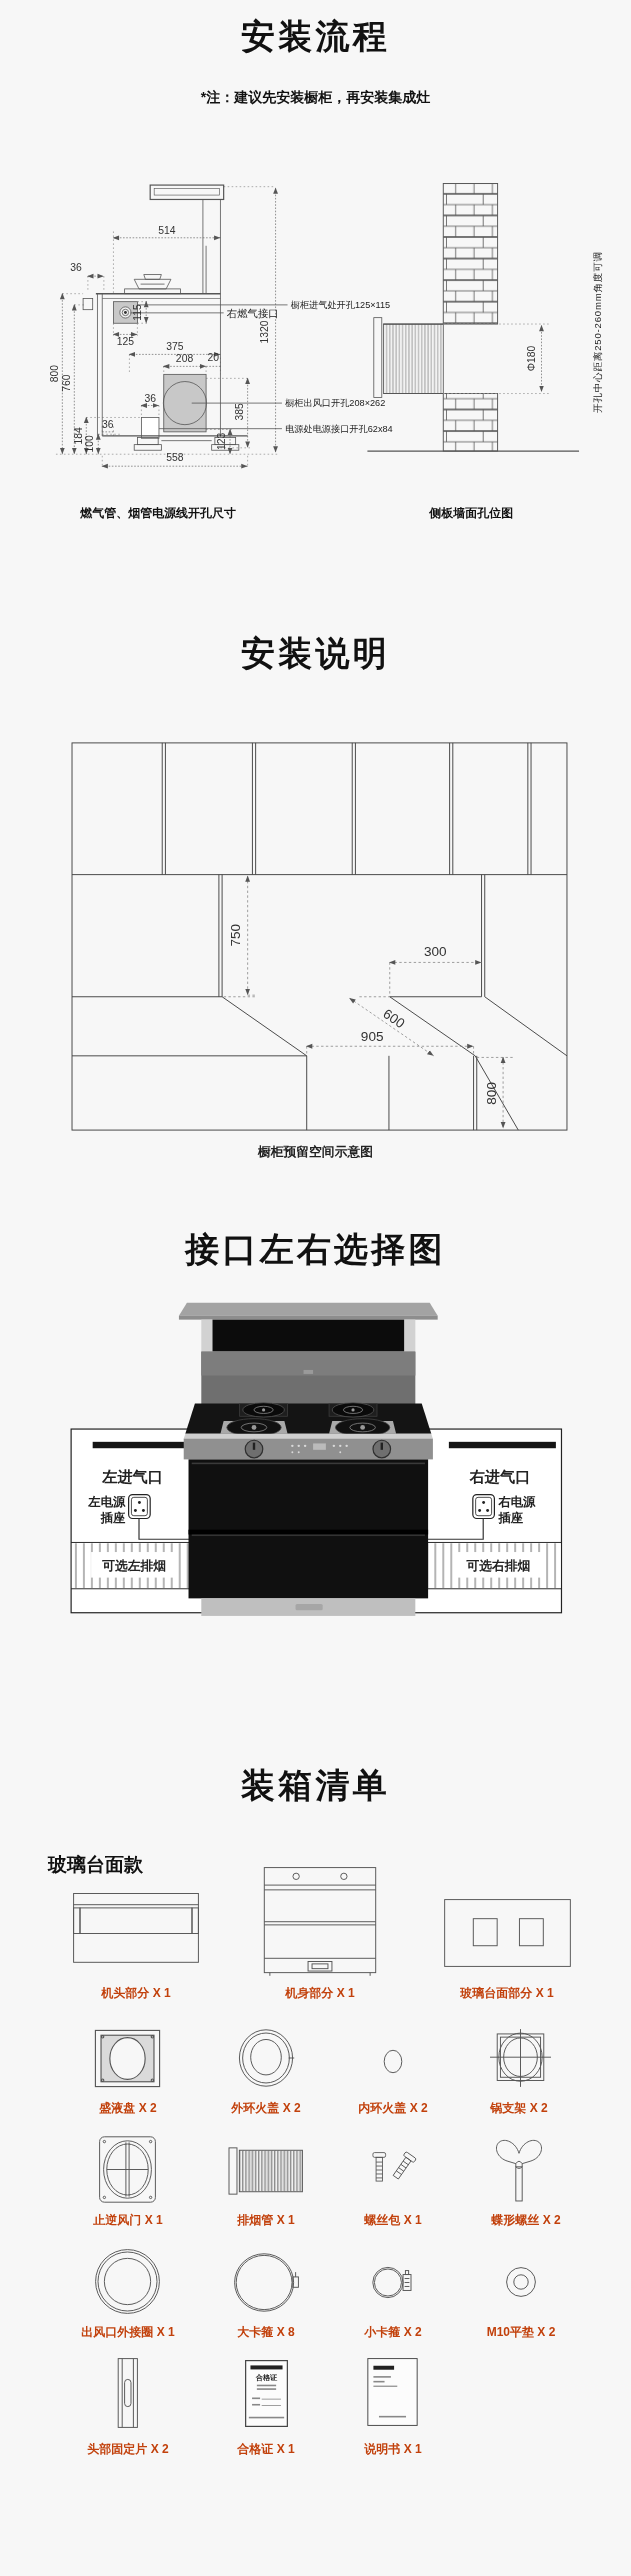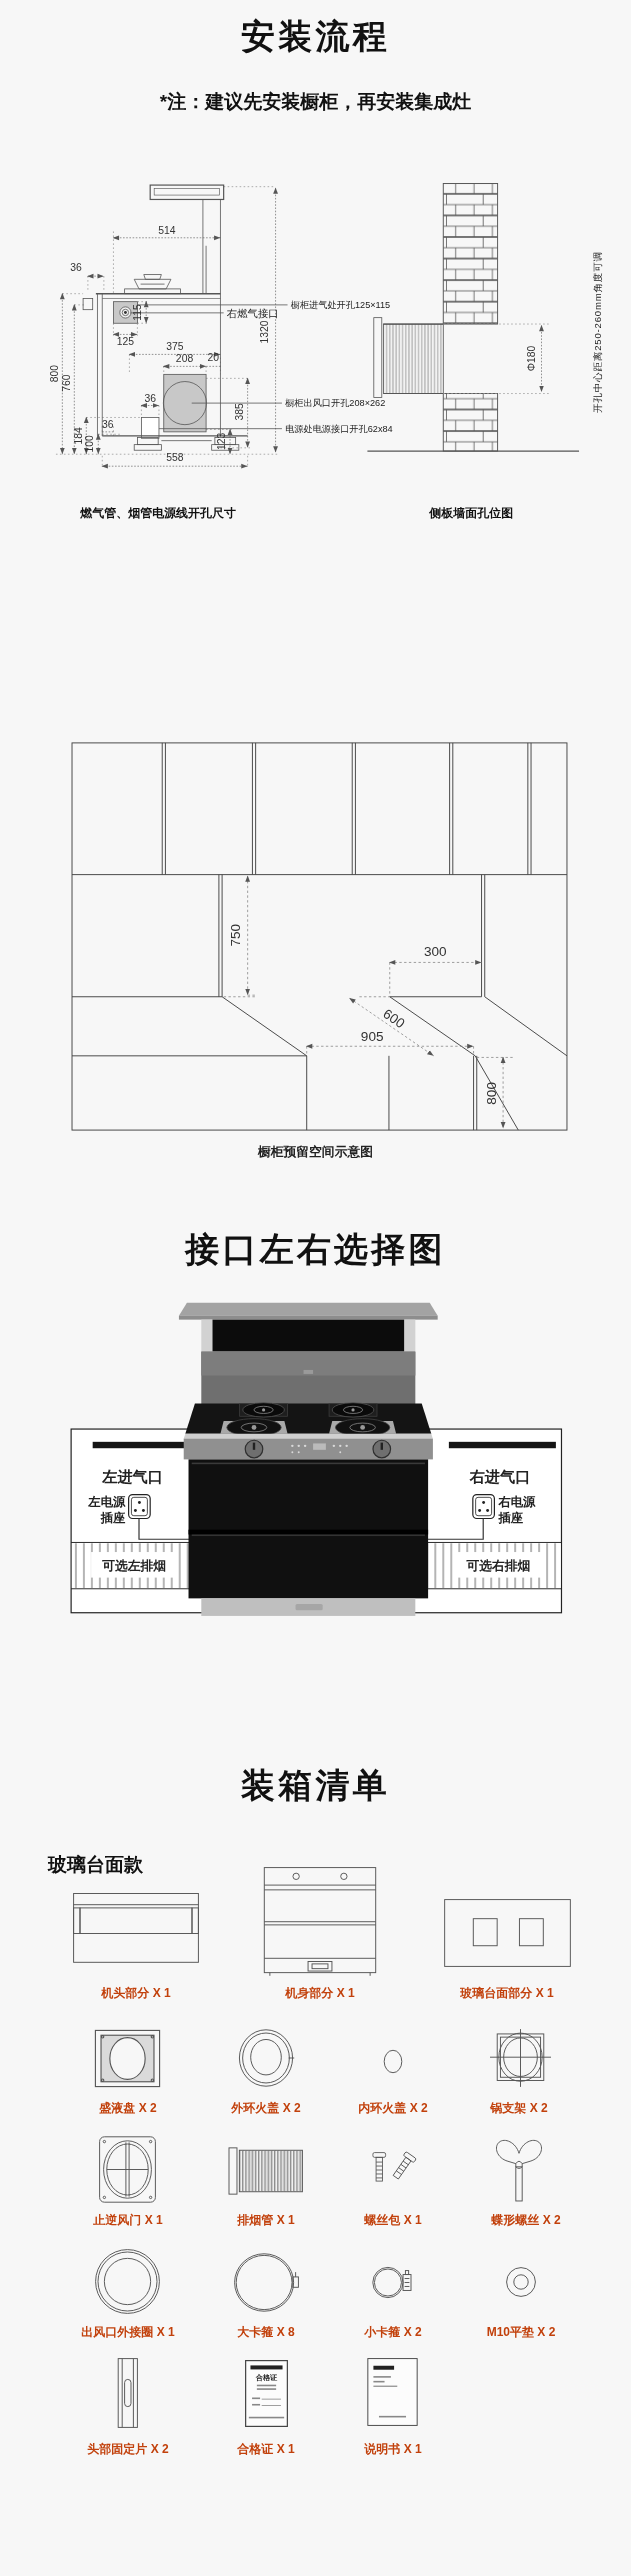--- a/index.html
+++ b/index.html
@@ -1,20 +1,20 @@
 <!DOCTYPE html>
 <html style="font-size:12.8px"><head>
 <meta charset="utf-8">
 <style>
   html,body{margin:0;padding:0;}
   body{background:#f7f7f7;font-family:"Liberation Sans","DejaVu Sans",sans-serif;color:#111;}
   .page{position:relative;width:631px;height:2576px;margin:0 auto;background:#f7f7f7;overflow:hidden;}
   .abs{position:absolute;}
   .title{position:absolute;left:0;width:631px;text-align:center;font-size:34px;font-weight:bold;letter-spacing:3.2px;color:#111;margin:0;}
-  .note{position:absolute;left:0;width:631px;text-align:center;font-size:19px;font-weight:bold;color:#111;margin:0;}
+  .note{position:absolute;left:0;width:631px;text-align:center;font-size:14px;font-weight:bold;color:#111;margin:0;}
   .variant{position:absolute;font-size:19px;font-weight:600;color:#111;}
   .plabel{position:absolute;width:176px;text-align:center;font-size:12px;font-weight:600;color:#c2410c;}
   svg{overflow:visible;}
   svg text{font-family:"Liberation Sans","DejaVu Sans",sans-serif;fill:#222;}
   .dimtxt{font-size:13px;fill:#333;}
   .callout{font-size:11.5px;fill:#222;}
   .cap{font-size:15px;font-weight:600;fill:#111;}
   .dim2{font-size:17px;fill:#333;}
 </style>
 </head>
@@ -150,20 +150,21 @@
     <text class="callout" x="334" y="170">橱柜进气处开孔125×115</text>
     <text x="254" y="181" font-size="13">右燃气接口</text>
     <text class="callout" x="327" y="293">橱柜出风口开孔208×262</text>
     <text class="callout" x="327" y="325">电源处电源接口开孔62x84</text>
     <text class="dimtxt" text-anchor="middle" transform="rotate(-90 640 233)" x="640" y="233">Φ180</text>
     <text text-anchor="middle" transform="rotate(-90 722 200)" x="722" y="200" font-size="12" letter-spacing="1">开孔中心距离250-260mm角度可调</text>
     <text class="cap" x="168" y="431" text-anchor="middle">燃气管、烟管电源线开孔尺寸</text>
     <text class="cap" x="560" y="431" text-anchor="middle">侧板墙面孔位图</text>
   </svg>
 
+  <h1 class="title" style="top:631px;">安装说明</h1>
 
   <svg class="abs" style="left:24px;top:695px;" width="583" height="471" viewBox="0 0 730 590">
     <g stroke="#444" fill="none" stroke-width="1.2">
       <rect x="60" y="60" width="620" height="485"></rect>
       <path d="M60,225 H680"></path>
       <path d="M173,60 V225 M177,60 V225 M286,60 V225 M290,60 V225 M411,60 V225 M415,60 V225
                M533,60 V225 M537,60 V225 M631,60 V225 M635,60 V225"></path>
       <path d="M244,225 V378 M248,225 V378 M60,378 H248"></path>
       <path d="M248,378 L354,452 M60,452 H354"></path>
       <path d="M354,452 V545 M457,452 V545"></path>

